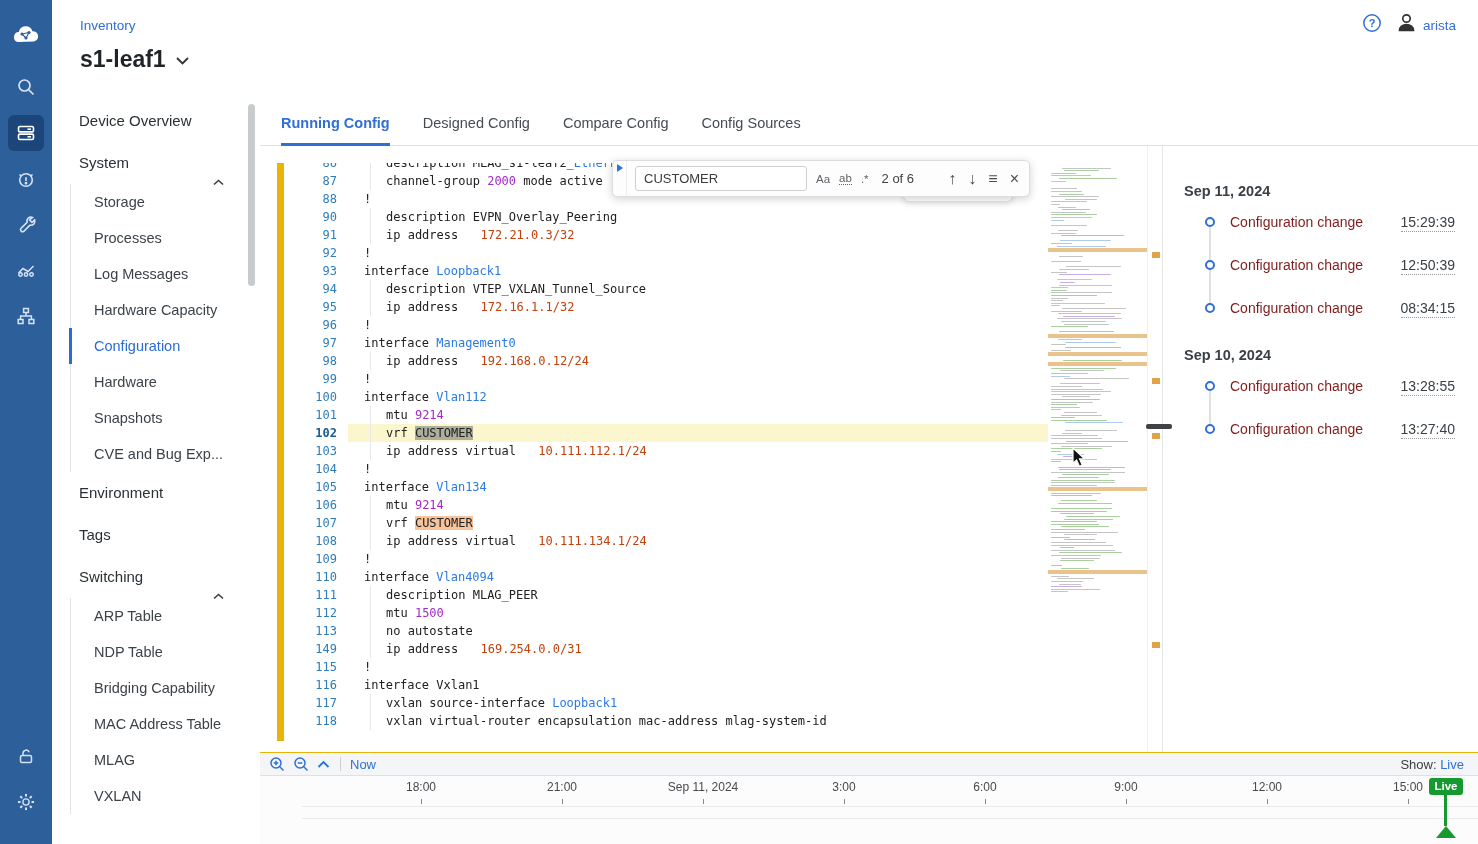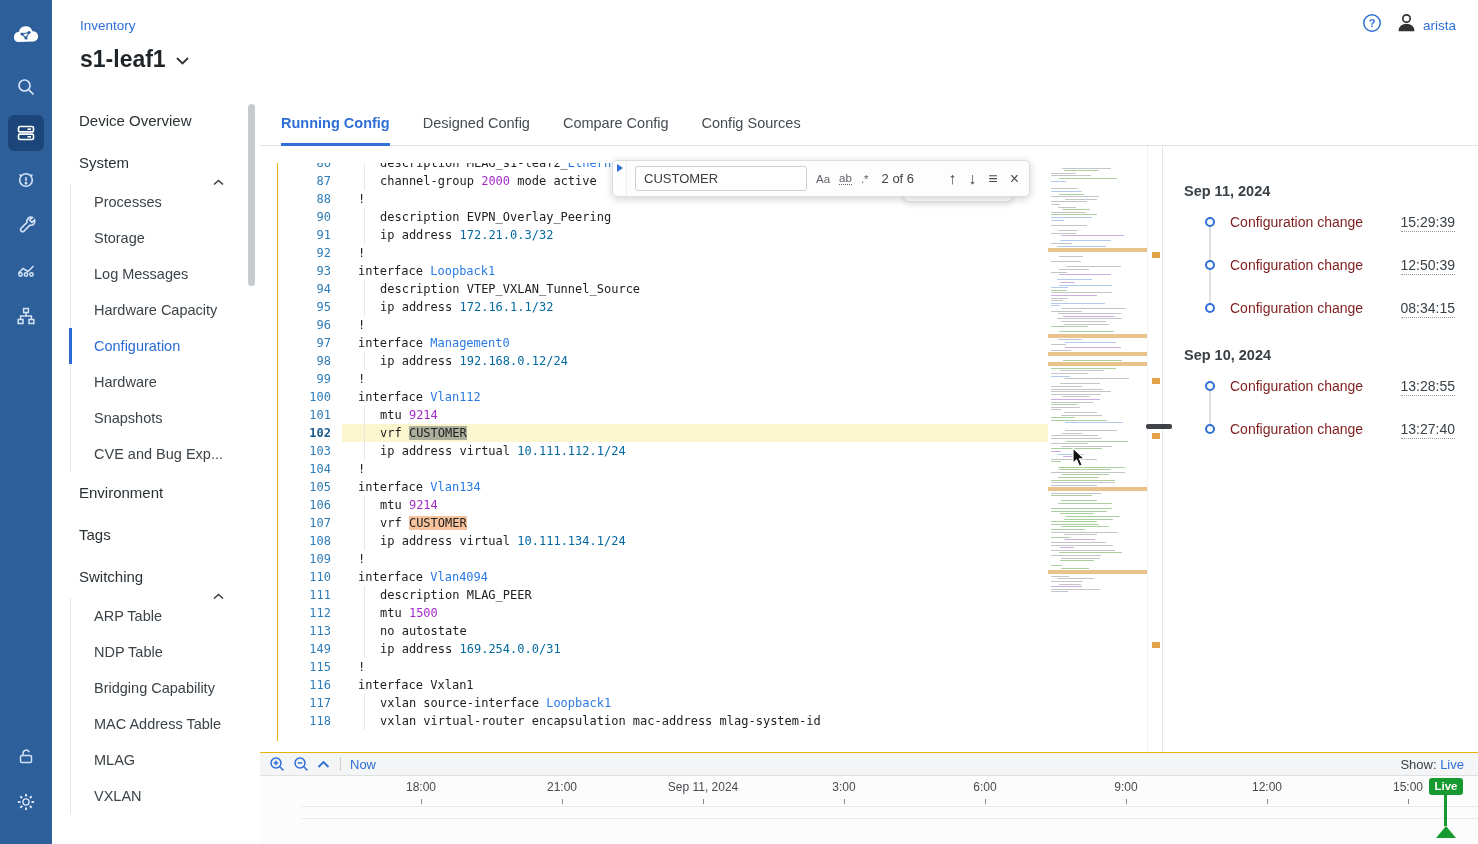--- a/index.html
+++ b/index.html
@@ -32,33 +32,33 @@
   .side-scroll { position:absolute; left:248px; top:104px; width:7px; height:182px; border-radius:4px; background:#c8cbcd; z-index:5; }
 
   
   .tabbar { position:absolute; left:260px; right:0; top:100px; height:46px; border-bottom:1px solid #e2e2e2; padding-left:21px; background:#fff; z-index:3; }
   .tabbar { display:flex; gap:33px; }
   .tab { height:46px; line-height:46px; font-size:14.5px; color:#454c52; cursor:pointer; }
   .tab.active { color:#2f6fd6; font-weight:600; border-bottom:3px solid #2f6fd6; }
 
   
   .editor { position:absolute; left:260px; top:146px; width:902px; height:606px; background:#fff; overflow:hidden; }
-  .code-viewport { position:absolute; left:17px; top:17px; width:771px; height:578px; overflow:hidden; border-left:1px solid #eab308; }
+  .code-viewport { position:absolute; left:17px; top:17px; width:771px; height:578px; overflow:hidden; border-left:7px solid #eab308; }
   .code-rows { margin-top:-9px; }
   .row { display:flex; height:18px; }
   .gut { width:64px; padding-right:11px; text-align:right; color:#2e7cb8; font:12px/18px "DejaVu Sans Mono", monospace; flex:none; }
   .gut.cur { color:#1c5b8f; font-weight:700; }
   .ct { flex:1; position:relative; padding-left:16px; font:12px/18px "DejaVu Sans Mono", monospace; white-space:pre; color:#212121; }
   .ct.ind { padding-left:38px; }
   .ct.hl { background:#fbf6cd; }
   .guide { position:absolute; left:22px; top:0; bottom:0; border-left:1px solid #e7e7e7; }
   .tk.p { color:#212121; }
   .tk.l { color:#2a7ae2; }
   .tk.n { color:#a32bc9; }
-  .tk.i { color:#0369a1; }
+  .tk.i { color:#c2410c;margin-left:15px; }
   .tk.cur { background:#abaf9b; }
   .tk.mt { background:#f6c39c; }
 
   
   .minimap { position:absolute; left:788px; top:17px; width:99px; height:578px; overflow:hidden; }
   .mm-line { position:absolute; height:1px; border-radius:1px; }
   .mm-stripe { position:absolute; left:0; width:99px; height:4px; background:#e9c38b; }
   .ruler { position:absolute; left:887px; top:0; width:15px; height:606px; border-left:1px solid #f0f0f0; }
   .ruler-mark { position:absolute; left:4px; width:8px; height:6px; background:#e2a348; }
   .drag-handle { position:absolute; left:1146px; top:424px; width:26px; height:5px; background:#3f4246; border-radius:2px; z-index:50; }
@@ -214,22 +214,22 @@
     </div>
   </div>
 
   <div class="sidebar">
       <div id="sidebar-nav">
         <div class="nav-item">Device Overview</div>
         <div class="nav-item">System<span class="chev-up"><svg width="11" height="7" viewBox="0 0 11 7" fill="none" stroke="#3c4043" stroke-width="1.6">
               <polyline points="1,5.5 5.5,1.5 10,5.5"></polyline>
             </svg></span></div>
         <div class="subgroup">
+          <div class="nav-sub">Storage</div>
           <div class="nav-sub">Processes</div>
-          <div class="nav-sub">Storage</div>
           <div class="nav-sub">Log Messages</div>
           <div class="nav-sub">Hardware Capacity</div>
           <div class="nav-sub active">Configuration</div>
           <div class="nav-sub">Hardware</div>
           <div class="nav-sub">Snapshots</div>
           <div class="nav-sub">CVE and Bug Exp...</div>
         </div>
         <div class="nav-item">Environment</div>
         <div class="nav-item">Tags</div>
         <div class="nav-item">Switching<span class="chev-up"><svg width="11" height="7" viewBox="0 0 11 7" fill="none" stroke="#3c4043" stroke-width="1.6">

